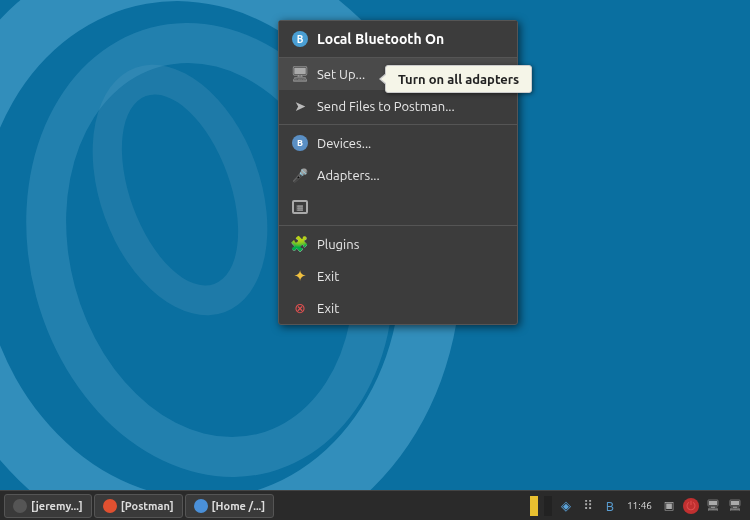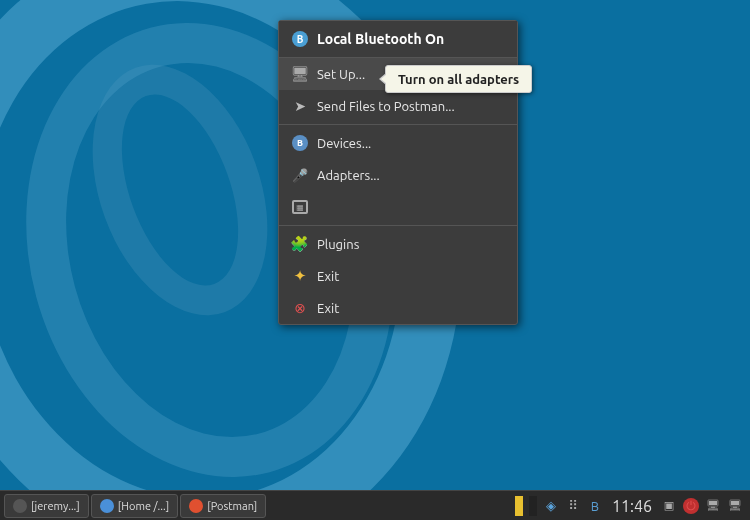--- a/index.html
+++ b/index.html
@@ -228,20 +228,21 @@
       z-index: 5;
       border-top: 1px solid #444;
     }
 
     .taskbar-left {
       display: flex;
       align-items: center;
       gap: 2px;
       padding-left: 4px;
       flex: 1;
+      font-weight: bold;
     }
 
     .taskbar-btn {
       height: 24px;
       padding: 0 8px;
       background: #3a3a3a;
       border: 1px solid #555;
       border-radius: 3px;
       color: #ddd;
       font-size: 11px;
@@ -269,21 +270,21 @@
       height: 18px;
       display: flex;
       align-items: center;
       justify-content: center;
       font-size: 12px;
       color: #ccc;
     }
 
     .taskbar-clock {
       color: #ddd;
-      font-size: 16px;
+      font-size: 10px;
       padding: 0 4px;
     }
 
     .taskbar-yellow-bar {
       width: 8px;
       height: 20px;
       background: #e8c030;
       margin: 0 1px;
     }
 
@@ -404,27 +405,27 @@
     <span>Turn on all adapters</span>
   </div>
 
   <div class="taskbar">
     <div class="taskbar-left">
       <div class="taskbar-btn">
         <div class="app-icon" style="background:#555;"></div>
         <span>[jeremy...]</span>
       </div>
       <div class="taskbar-btn">
+        <div class="app-icon" style="background:#e05030;"></div>
+        <span>[Postman]</span>
+      </div>
+      <div class="taskbar-btn">
         <div class="app-icon" style="background:#4a90d9;"></div>
         <span>[Home /...]</span>
       </div>
-      <div class="taskbar-btn">
-        <div class="app-icon" style="background:#e05030;"></div>
-        <span>[Postman]</span>
-      </div>
     </div>
 
     <div class="taskbar-right">
 
       <div class="taskbar-yellow-bar"></div>
       <div class="taskbar-black-bar"></div>
 
       <div class="taskbar-tray-icon dropbox-icon">◈</div>
 
       <div class="taskbar-tray-icon grid-icon">⠿</div>

